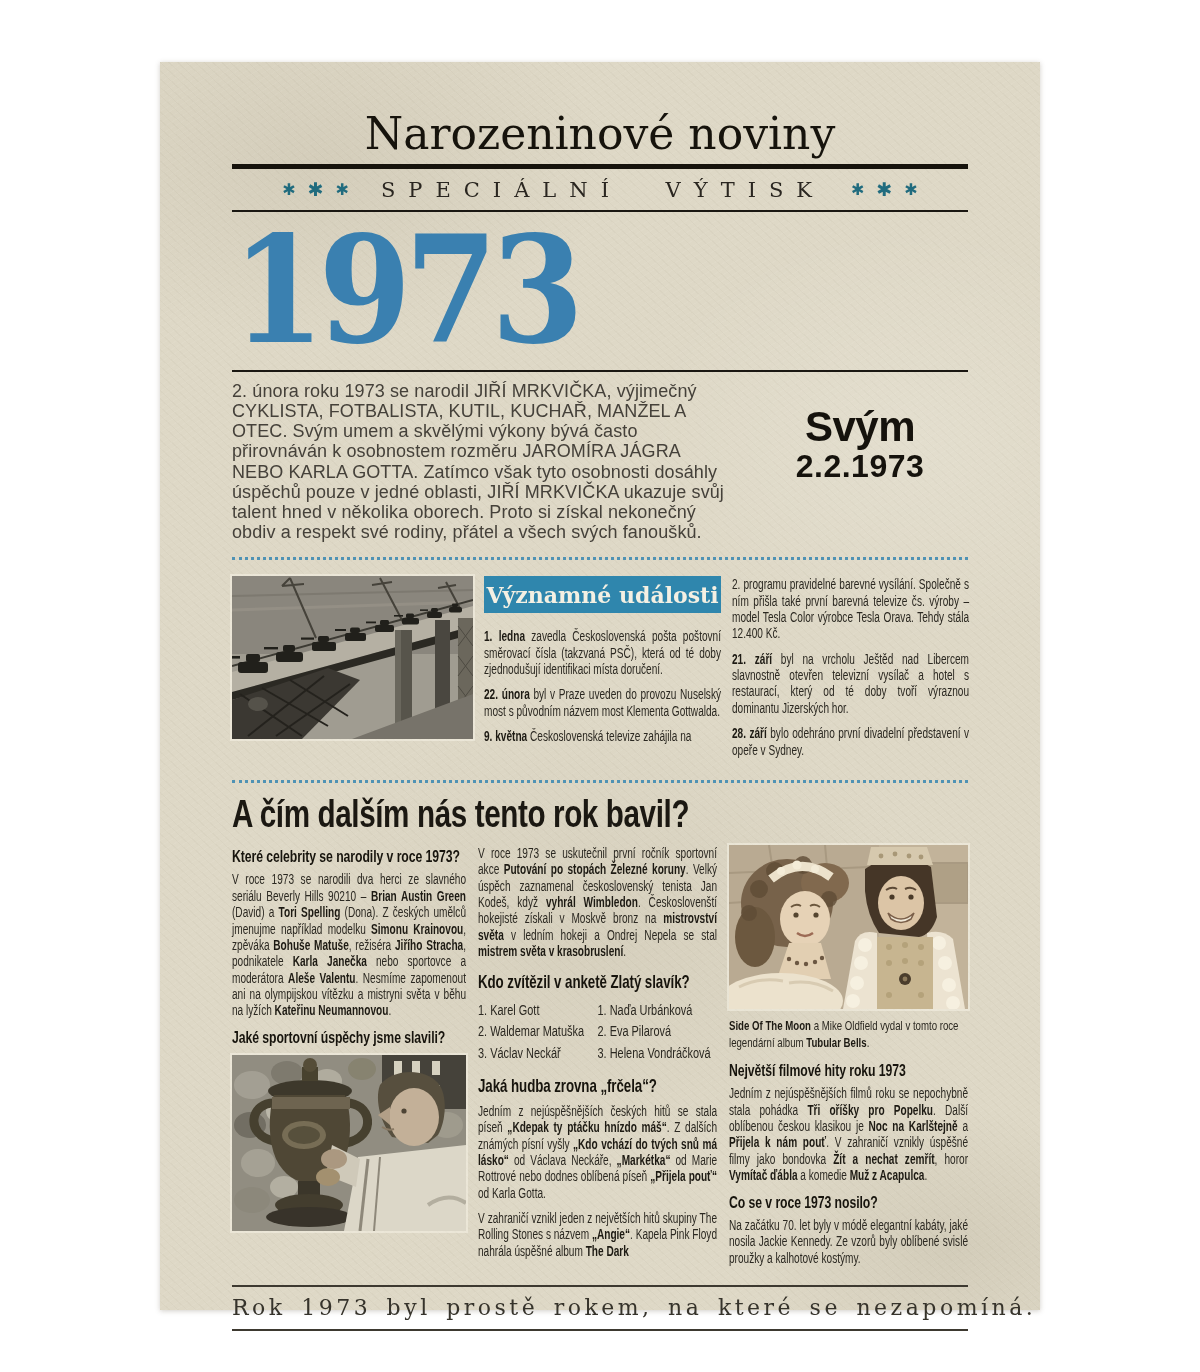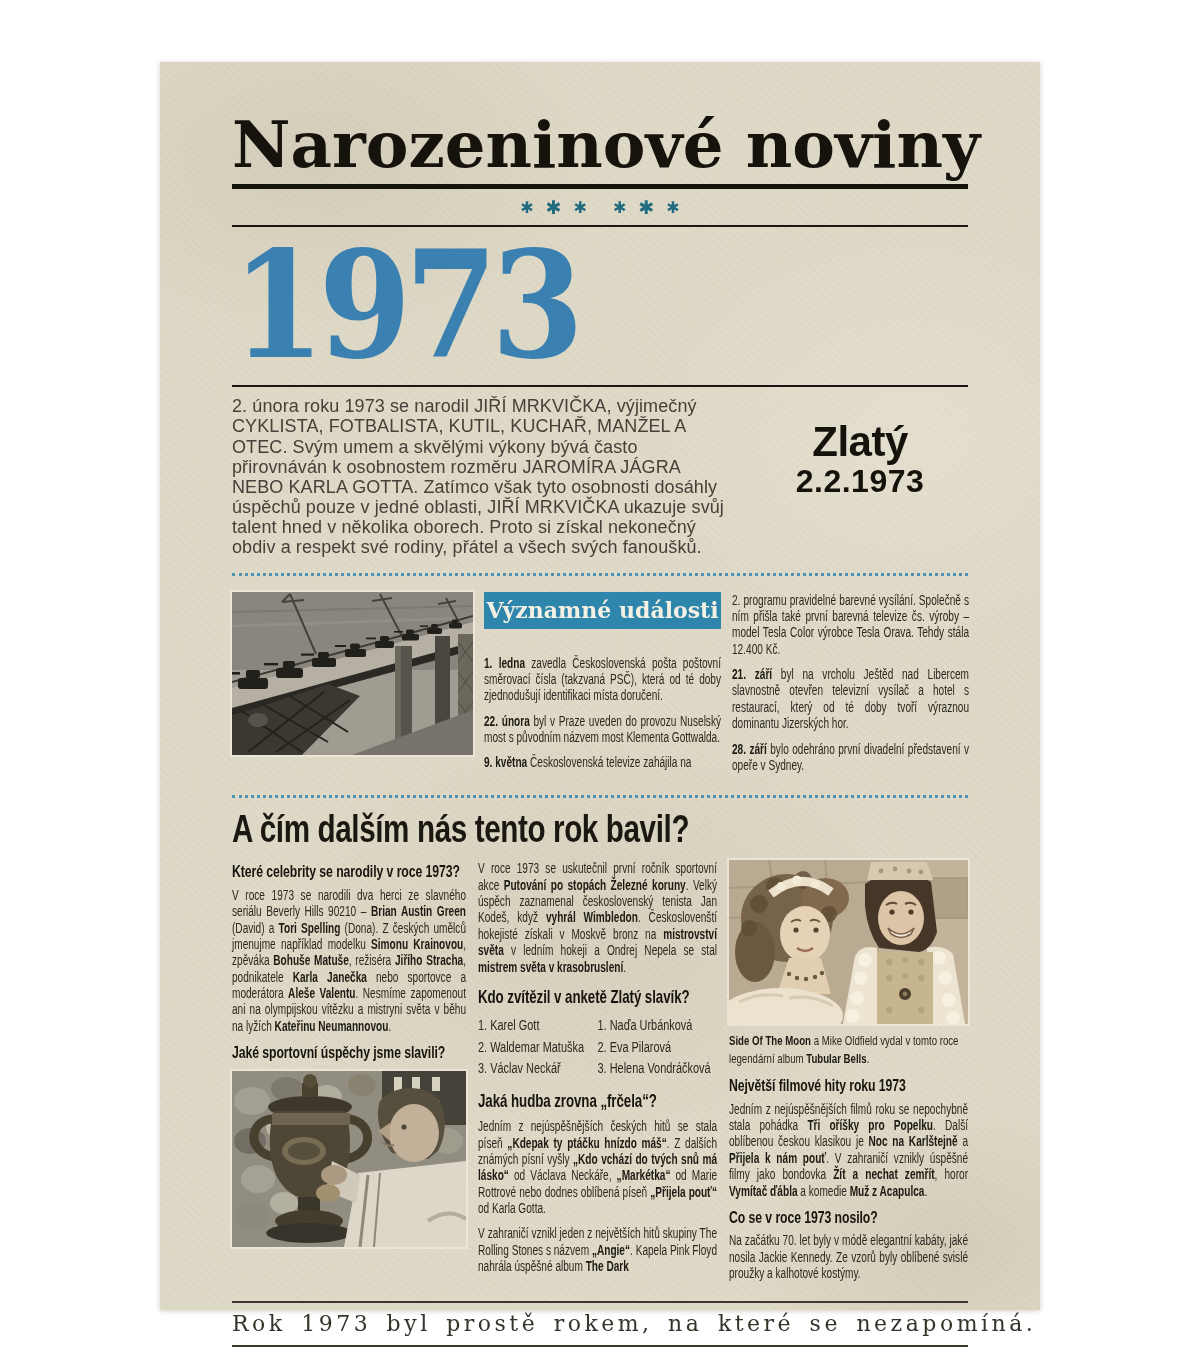--- a/index.html
+++ b/index.html
@@ -17,23 +17,23 @@
       radial-gradient(ellipse 380px 300px at 85% 30%, rgba(255,255,248,.16), transparent 70%),
       radial-gradient(ellipse 500px 320px at 50% 70%, rgba(118,106,80,.08), transparent 70%),
       radial-gradient(ellipse 300px 200px at 90% 95%, rgba(110,100,75,.10), transparent 70%),
       repeating-linear-gradient(43deg, rgba(95,85,60,.035) 0 1px, transparent 1px 6px),
       repeating-linear-gradient(-31deg, rgba(255,255,250,.05) 0 1px, transparent 1px 5px);
     box-shadow:0 1px 5px rgba(70,60,40,.25);
     color:#2b2821;
   }
   
   .masthead-title{
-    margin:0;text-align:left;white-space:nowrap;
-    font-family:"DejaVu Serif",serif;font-weight:bold;
-    font-size:64px;line-height:1.02;letter-spacing:0;color:#16130c;
+    margin:0;text-align:center;white-space:nowrap;
+    font-family:"DejaVu Serif",serif;font-weight:normal;
+    font-size:44px;line-height:1.02;letter-spacing:0;color:#16130c;
   }
   .thick-rule{height:5px;background:#16130c;margin-top:7px;}
   .subtitle-row{
     display:flex;align-items:center;justify-content:center;gap:26px;
     padding:9px 0 8px 0;
   }
   .stars{display:flex;align-items:center;gap:12px;color:#206b7e;font-family:"DejaVu Sans",sans-serif;}
   .star{font-size:16px;line-height:1;}
   .star.mid{font-size:19px;}
   .subtitle-text{
@@ -63,21 +63,21 @@
   .name-line{font-weight:bold;font-size:42px;line-height:1.04;letter-spacing:-.5px;}
   .name-date{font-weight:bold;font-size:32px;line-height:1.1;letter-spacing:.5px;}
   
   .events{display:flex;gap:11px;padding:16px 0 13px 0;border-bottom:3px dotted #4f92b4;}
   .photo{overflow:hidden;background:#8f8b80;box-shadow:0 0 0 2px rgba(245,242,230,.55);}
   .photo svg{display:block;}
   .photo-bridge{width:241px;height:163px;flex:none;}
   .events-col{width:237px;flex:none;}
   .events-box{
     height:37px;display:flex;align-items:center;justify-content:center;
-    background:#2f86ad;margin-bottom:26px;
+    background:#2f86ad;margin-bottom:15px;
     font-family:"DejaVu Serif",serif;font-weight:bold;font-size:22px;color:#f4f0e3;
   }
   
   .cond{width:138.8%;transform:scaleX(.7205);transform-origin:0 0;}
   .cond p{margin:0 0 9px 0;font-size:14px;line-height:1.17;text-align:justify;color:#2b2821;}
   .cond b{color:#1d1a13;}
   .cond h3{margin:9px 0 5px 0;font-size:17px;line-height:1.15;color:#17140d;letter-spacing:-.1px;}
   .cond h3.big{font-size:18.5px;margin:11px 0 7px 0;}
   .caption{font-size:13.4px !important;line-height:1.3 !important;text-align:left !important;}
   
@@ -115,38 +115,39 @@
 
   <header>
     <h1 class="masthead-title">Narozeninové noviny</h1>
     <div class="thick-rule"></div>
     <div class="subtitle-row">
       <span class="stars">
         <span class="star">✱</span>
         <span class="star mid">✱</span>
         <span class="star">✱</span>
       </span>
+      <span class="subtitle-text">SPECIÁLNÍ VÝTISK</span>
       <span class="stars">
         <span class="star">✱</span>
         <span class="star mid">✱</span>
         <span class="star">✱</span>
       </span>
     </div>
     <div class="thin-rule"></div>
   </header>
 
   <section class="hero">
     <div class="hero-year">1973</div>
   </section>
   <div class="thin-rule"></div>
 
   <section class="birth">
     <p class="birth-text">2. února roku 1973 se narodil JIŘÍ MRKVIČKA, výjimečný CYKLISTA, FOTBALISTA, KUTIL, KUCHAŘ, MANŽEL A OTEC. Svým umem a skvělými výkony bývá často přirovnáván k osobnostem rozměru JAROMÍRA JÁGRA NEBO KARLA GOTTA. Zatímco však tyto osobnosti dosáhly úspěchů pouze v jedné oblasti, JIŘÍ MRKVIČKA ukazuje svůj talent hned v několika oborech. Proto si získal nekonečný obdiv a respekt své rodiny, přátel a všech svých fanoušků.</p>
     <div class="name-block">
-      <div class="name-line">Zlatý</div>
+      <div class="name-line">Svým</div>
       <div class="name-date">2.2.1973</div>
     </div>
   </section>
 
   <section class="events">
     <div class="photo photo-bridge">
       <svg width="100%" height="100%" viewBox="0 0 241 163" preserveAspectRatio="none">
         <rect width="241" height="163" fill="#a09c91"></rect>
         <rect width="241" height="78" fill="#8a867d"></rect>
         <line x1="0" y1="20" x2="241" y2="14" stroke="#7d7970" stroke-width="2"></line>

